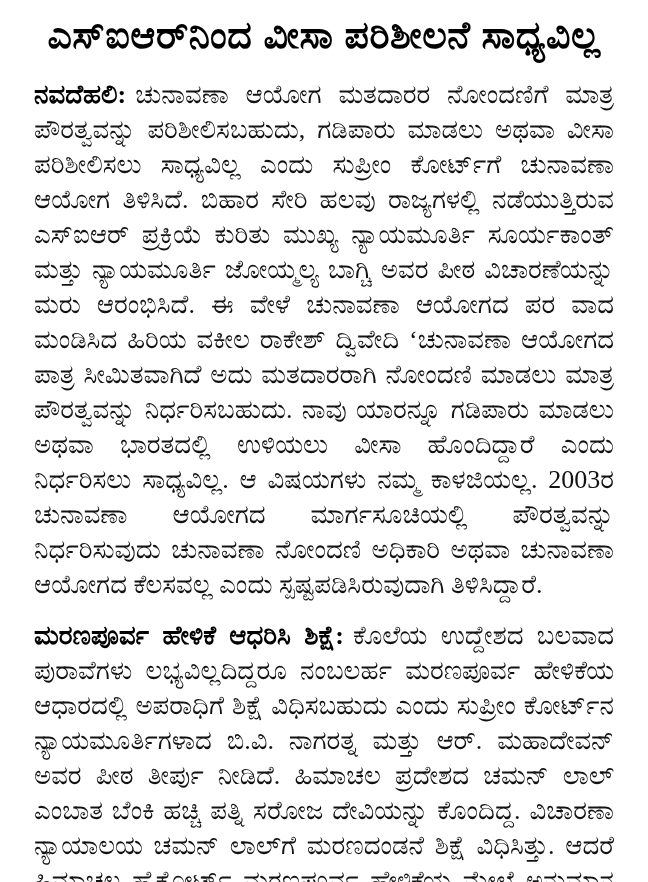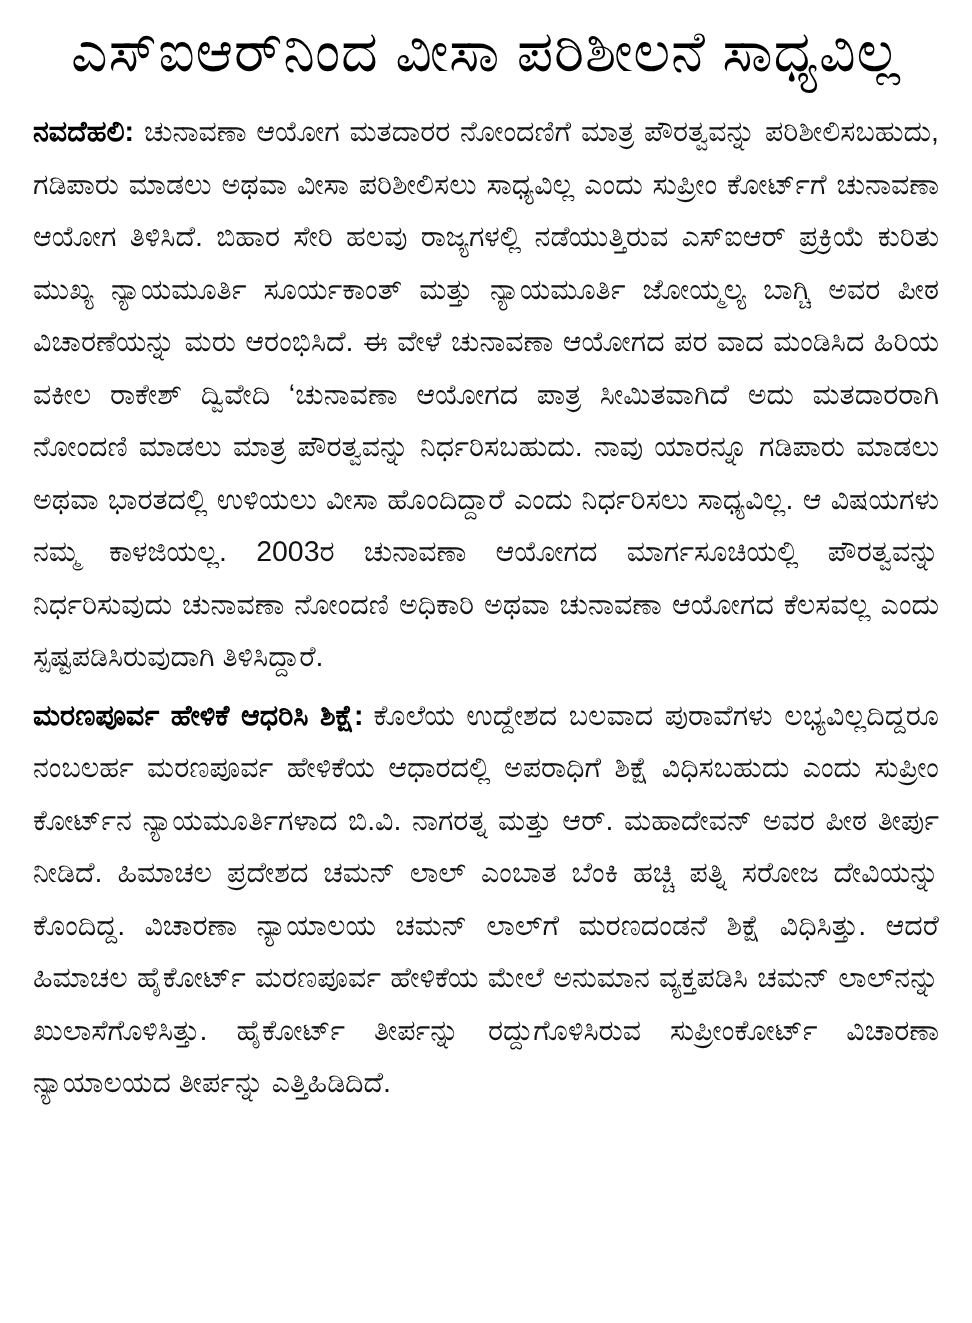--- a/index.html
+++ b/index.html
@@ -13,34 +13,35 @@
     width: 648px;
     height: 882px;
     background: #ffffff;
     box-sizing: border-box;
     padding: 4px 18px 8px 18px;
     overflow: hidden;
     color: #0b0b0b;
   }
   .headline {
     font-size: 38px;
-    font-weight: 400;
+    font-weight: 700;
     text-align: center;
     line-height: 1.35;
     margin: 6px 0 10px 0;
     letter-spacing: 0.5px;
     color: #000000;
   }
   .bodytext {
-    font-size: 19px;
+    font-size: 26px;
     line-height: 35px;
     text-align: justify;
     text-justify: inter-word;
     color: #121212;
-    margin: 4px;
+    margin: 16px;
+    font-family: Liberation Serif, serif;
   }
   .bodytext + .bodytext {
     margin-top: 0;
   }
   .lead {
     font-weight: 700;
     color: #000000;
     margin-right: 0.35em;
   }
 </style>

